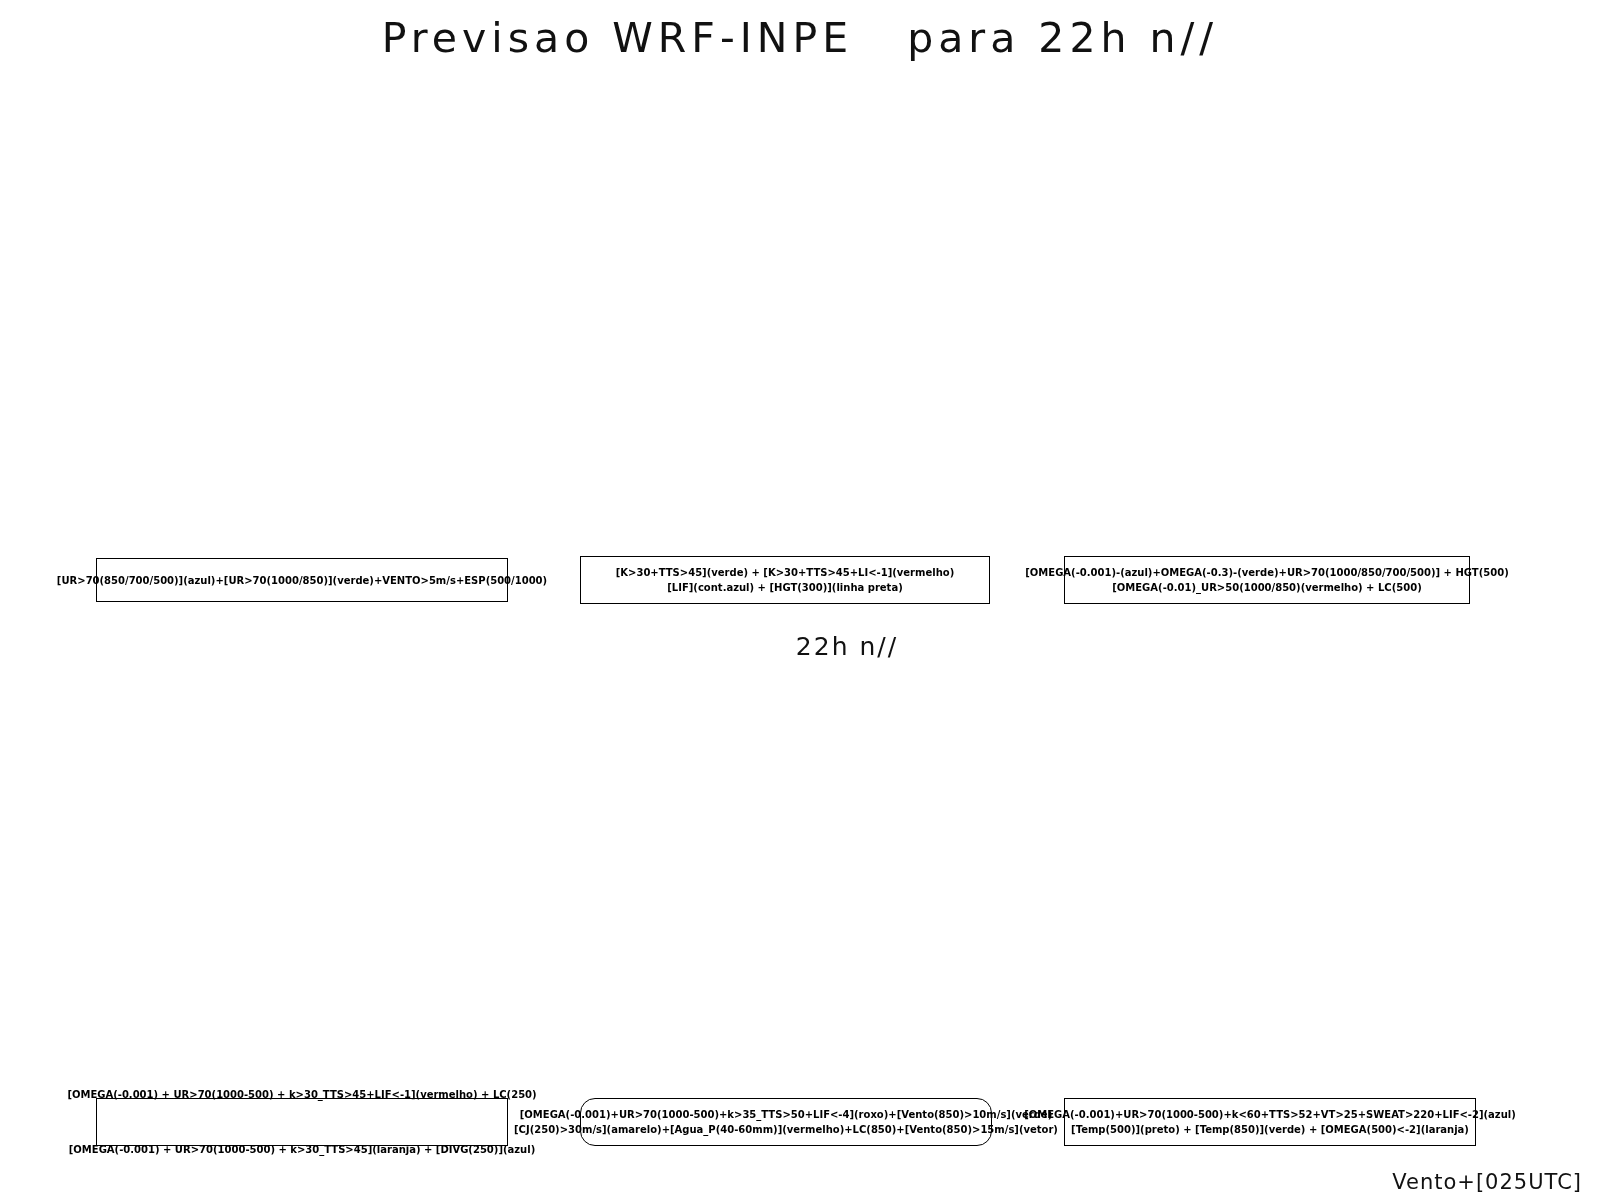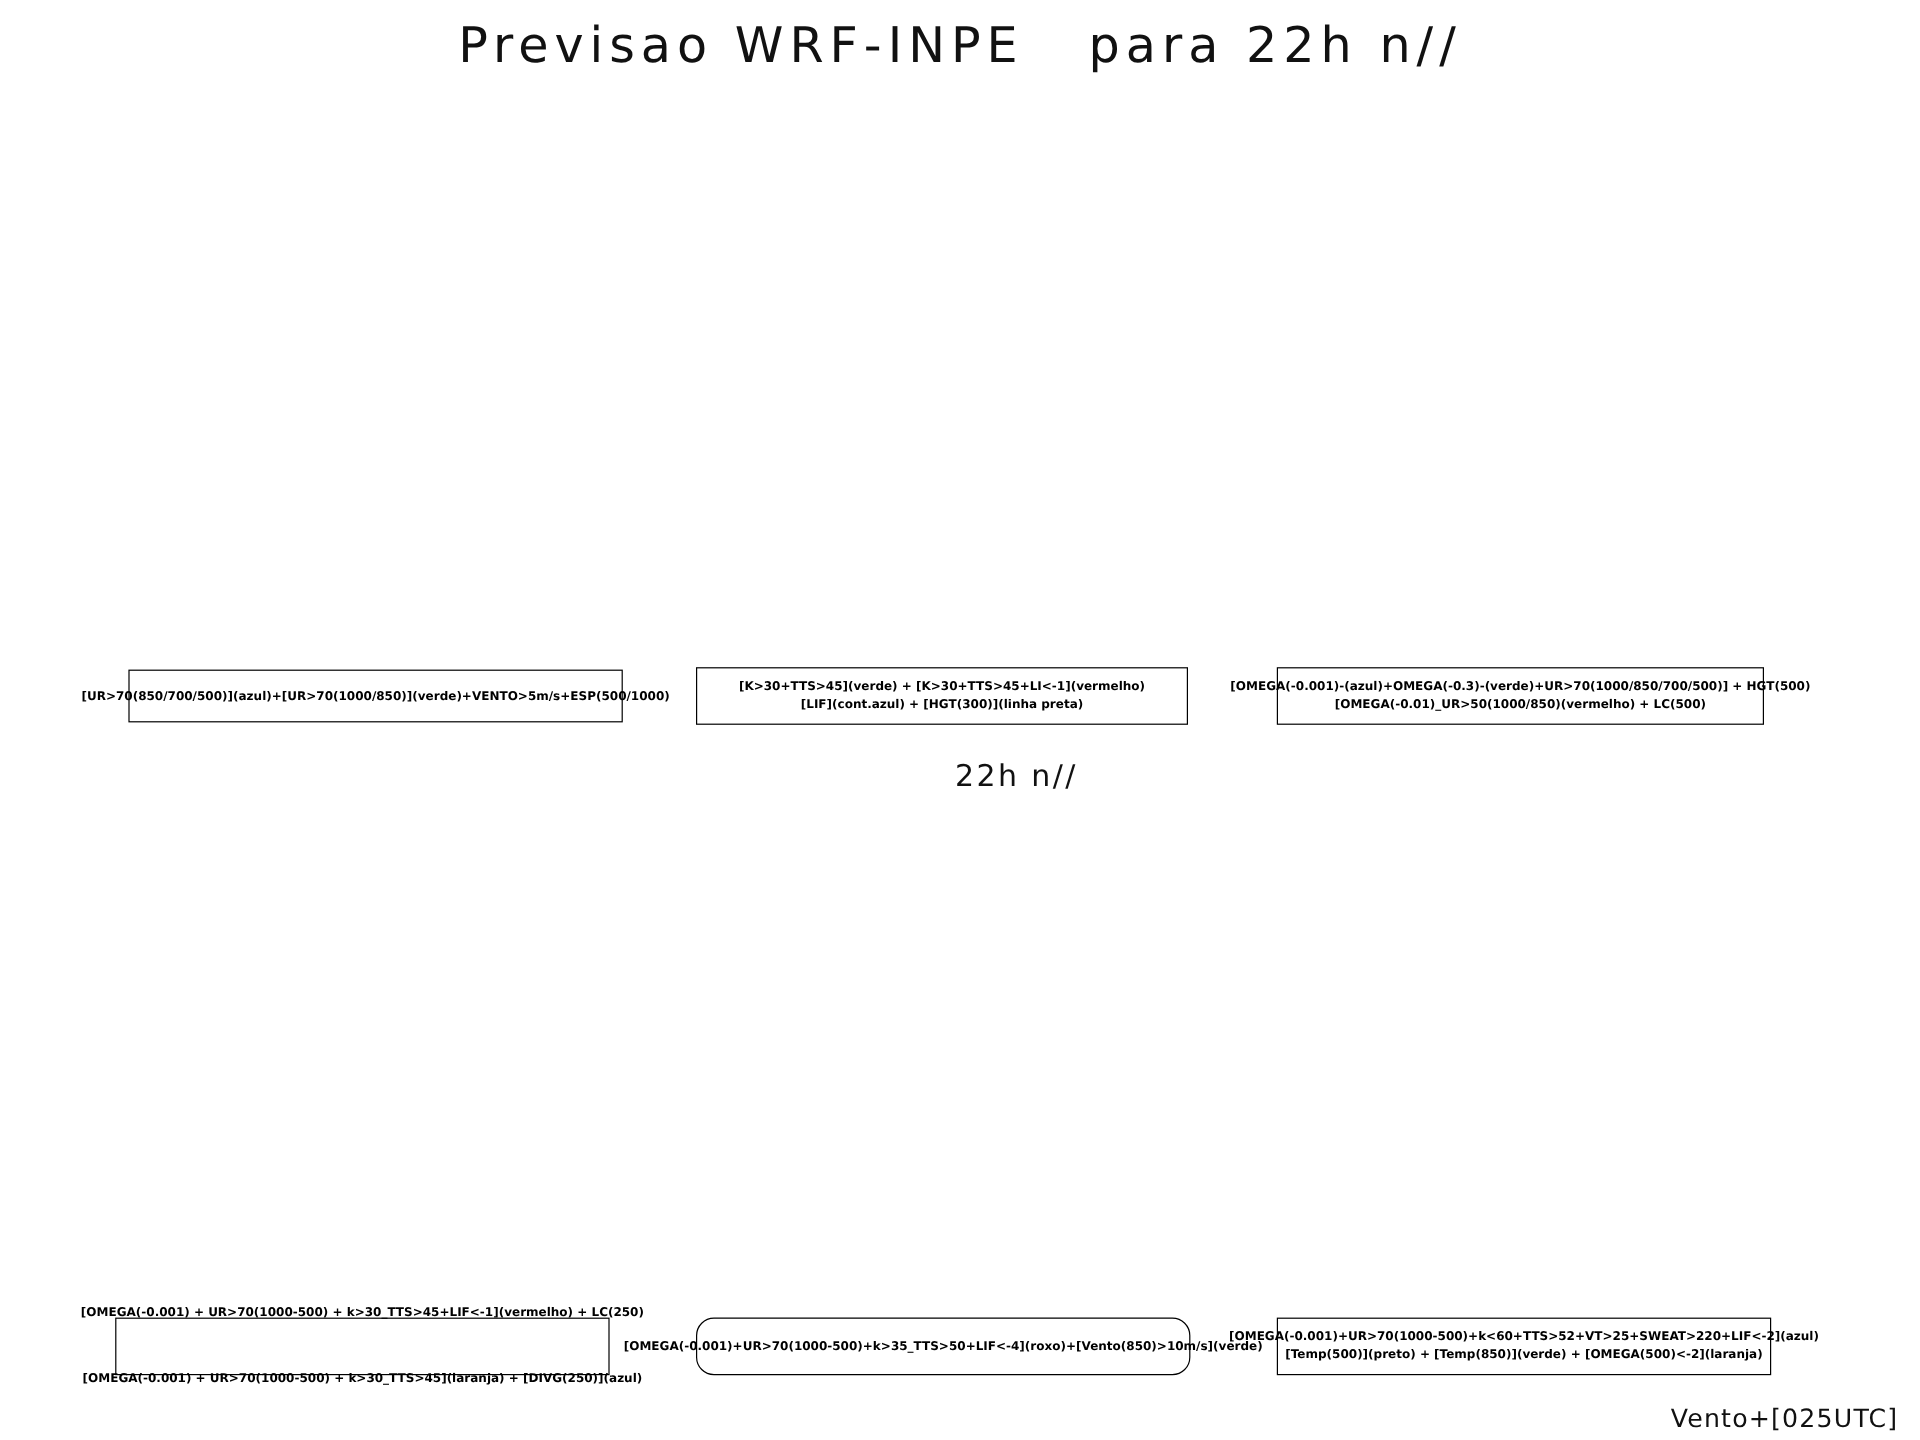--- a/index.html
+++ b/index.html
@@ -73,21 +73,21 @@
     font-size: 10px;
     font-weight: bold;
     line-height: 15px;
     letter-spacing: 0px;
     white-space: nowrap;
     text-align: center;
     color: #000000;
   }
 
   
-  .box-r1-c1 { left: 107px;   top: 558px;  width: 412px; height: 44px; }
+  .box-r1-c1 { left: 96px;   top: 558px;  width: 412px; height: 44px; }
   .box-r1-c2 { left: 580px;  top: 556px;  width: 410px; height: 48px; }
   .box-r1-c3 { left: 1064px; top: 556px;  width: 406px; height: 48px; }
 
   
   .box-r2-c1 { left: 96px;   top: 1098px; width: 412px; height: 48px; gap: 40px; }
   .box-r2-c2 { left: 580px;  top: 1098px; width: 412px; height: 48px; border-radius: 15px; }
   .box-r2-c3 { left: 1064px; top: 1098px; width: 412px; height: 48px; }
 </style>
 </head>
 <body>
@@ -110,20 +110,21 @@
 
 <div class="mid-caption">22h n//</div>
 
 <div class="legend-box box-r2-c1">
   <div class="legend-line">[OMEGA(-0.001)  +  UR&gt;70(1000-500)  +  k&gt;30_TTS&gt;45+LIF&lt;-1](vermelho)  +  LC(250)</div>
   <div class="legend-line">[OMEGA(-0.001)  +  UR&gt;70(1000-500)  +  k&gt;30_TTS&gt;45](laranja)  +  [DIVG(250)](azul)</div>
 </div>
 
 <div class="legend-box box-r2-c2">
   <div class="legend-line">[OMEGA(-0.001)+UR&gt;70(1000-500)+k&gt;35_TTS&gt;50+LIF&lt;-4](roxo)+[Vento(850)&gt;10m/s](verde)</div>
+  <div class="legend-line">[CJ(250)&gt;30m/s](amarelo)+[Agua_P(40-60mm)](vermelho)+LC(850)+[Vento(850)&gt;15m/s](vetor)</div>
 </div>
 
 <div class="legend-box box-r2-c3">
   <div class="legend-line">[OMEGA(-0.001)+UR&gt;70(1000-500)+k&lt;60+TTS&gt;52+VT&gt;25+SWEAT&gt;220+LIF&lt;-2](azul)</div>
   <div class="legend-line">[Temp(500)](preto)  +  [Temp(850)](verde)  +  [OMEGA(500)&lt;-2](laranja)</div>
 </div>
 
 <div class="corner-caption">Vento+[025UTC]</div>
 
 </body></html>

